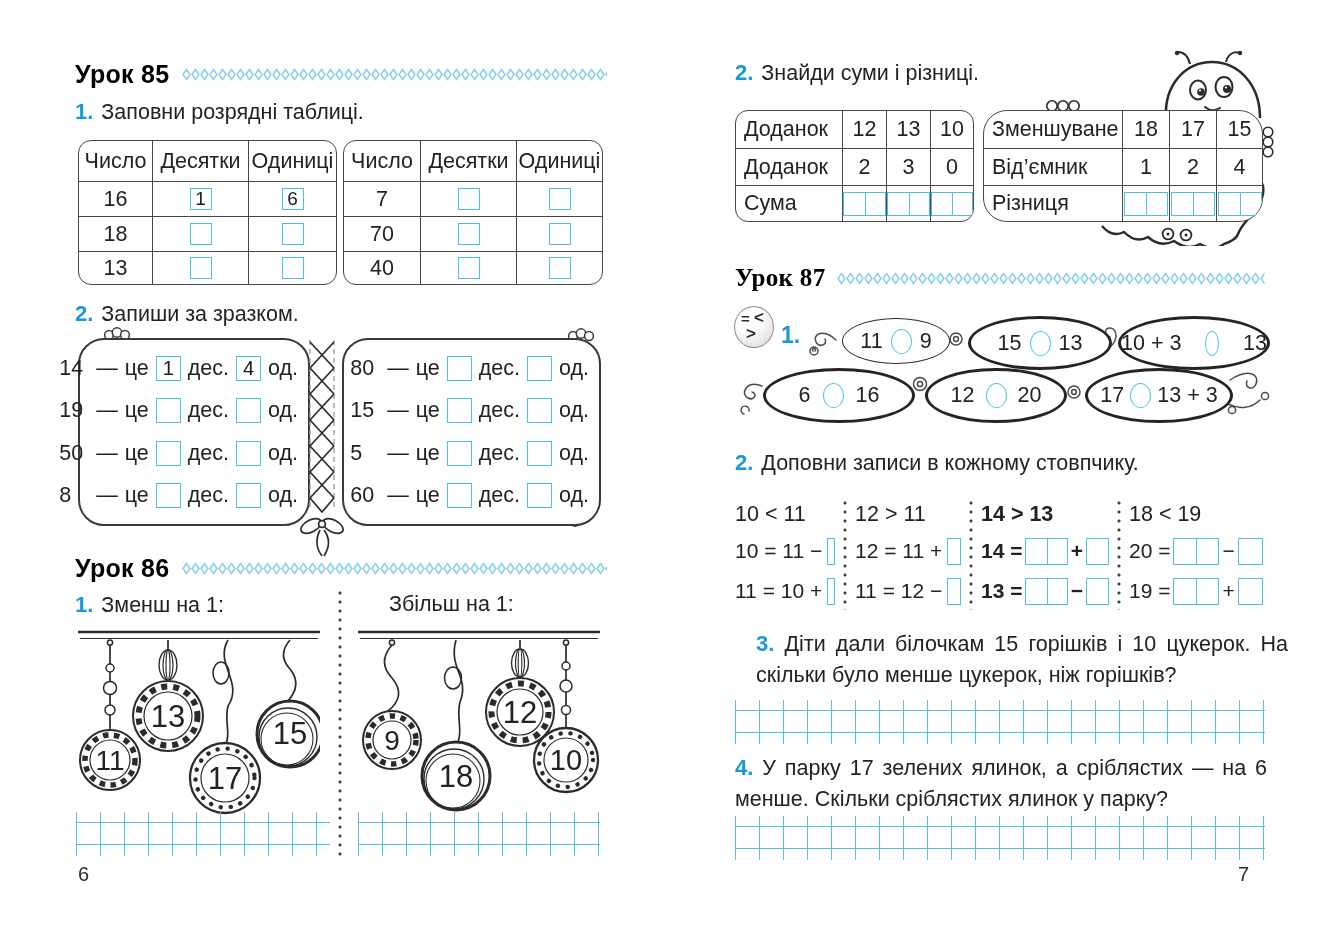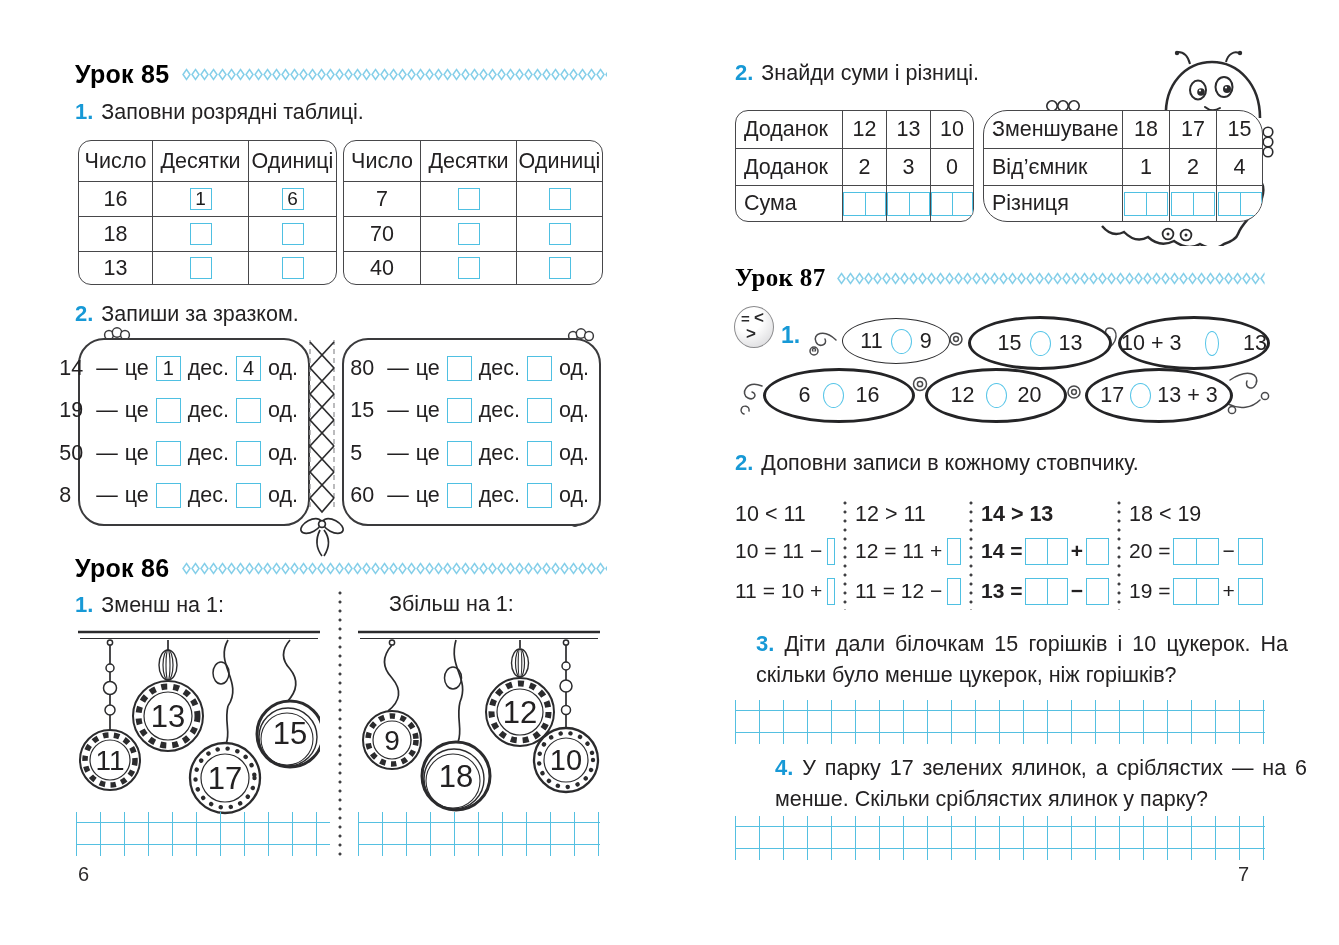--- a/index.html
+++ b/index.html
@@ -656,21 +656,21 @@
         </div>
   </div>
 </div>
 
 <div class="wtask" style="left:756px;top:628px;width:532px;">
   <span class="tnum">3.</span>
   <span>Діти дали білочкам 15 горішків і 10 цукерок. На скільки було менше цукерок, ніж горішків?</span>
 </div>
 <div class="grid-band" style="left:735px;top:700px;width:530px;"></div>
 
-<div class="wtask" style="left:735px;top:752px;width:532px;margin-left:40px;">
+<div class="wtask" style="left:735px;top:752px;width:532px;">
   <span class="tnum">4.</span>
   <span>У парку 17 зелених ялинок, а сріблястих — на 6 менше. Скільки сріблястих ялинок у парку?</span>
 </div>
 <div class="grid-band" style="left:735px;top:816px;width:530px;"></div>
 
 <div class="pagenum" style="left:1238px;top:863px;">7</div>
 
 </div>
 
 </body></html>

